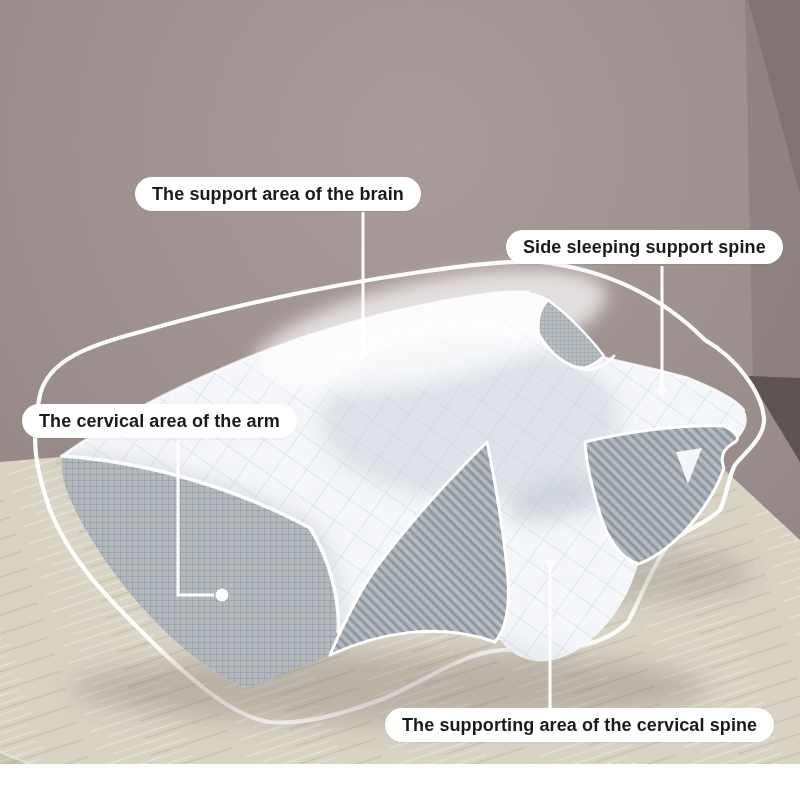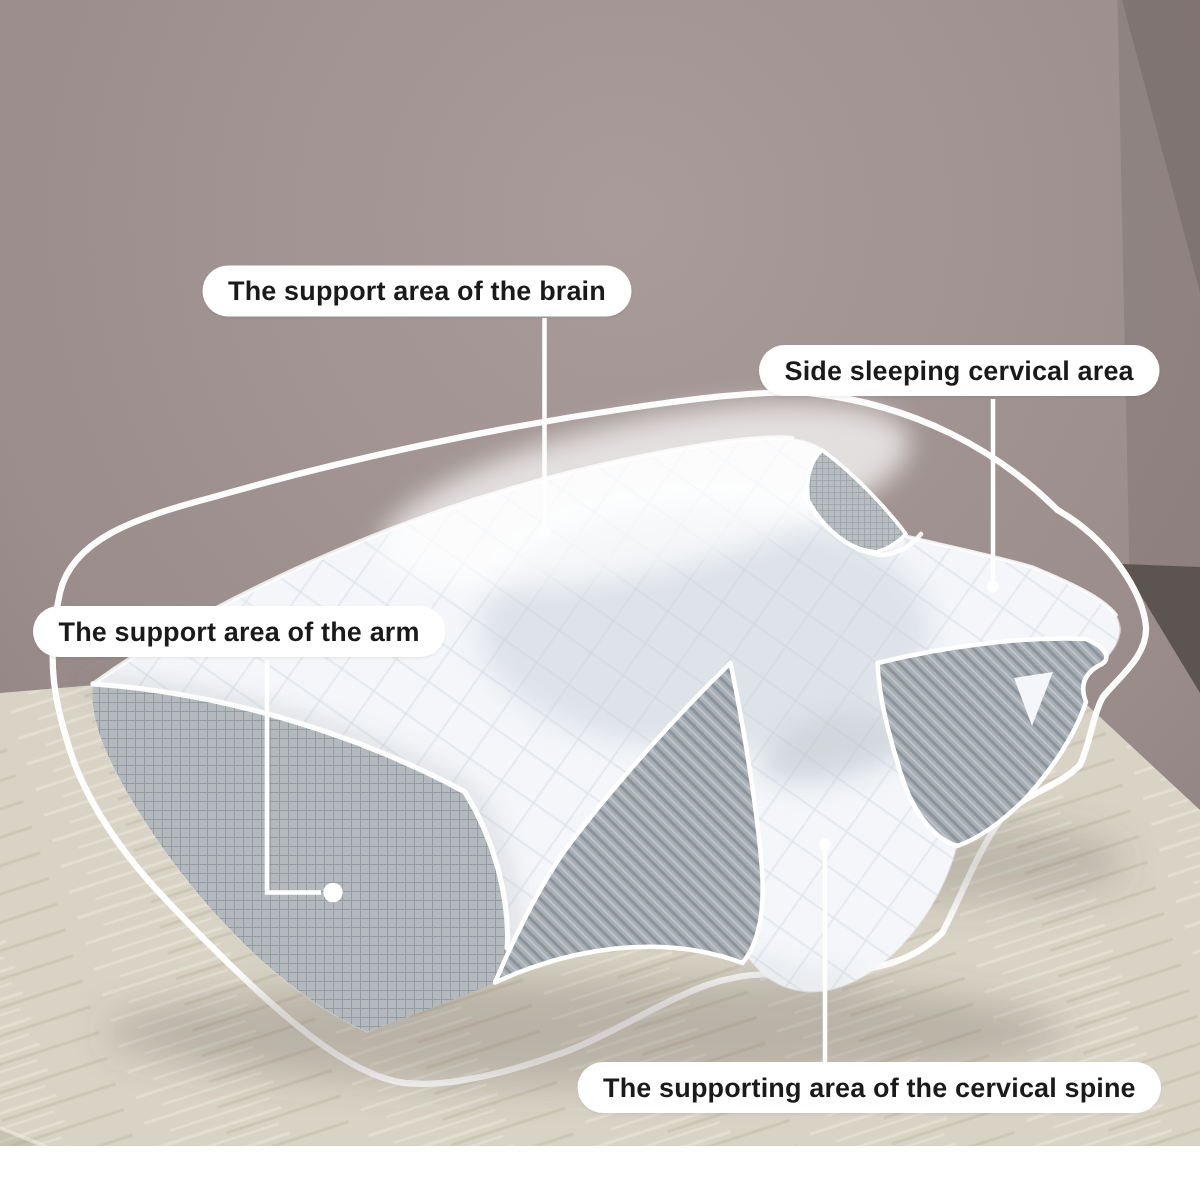--- a/index.html
+++ b/index.html
@@ -192,16 +192,16 @@
   </g>
   <g fill="#ffffff">
     <circle cx="363" cy="354" r="4"></circle>
     <circle cx="662" cy="391" r="4"></circle>
     <circle cx="222" cy="595" r="6.5"></circle>
     <circle cx="550" cy="563" r="4"></circle>
   </g>
 </svg>
 
   <div class="pill pill-brain">The support area of the brain</div>
-  <div class="pill pill-side">Side sleeping cervical area</div>
-  <div class="pill pill-arm">The support area of the arm</div>
+  <div class="pill pill-side">Side sleeping support spine</div>
+  <div class="pill pill-arm">The cervical area of the arm</div>
   <div class="pill pill-cervical">The supporting area of the cervical spine</div>
 </div>
 
 </body></html>

